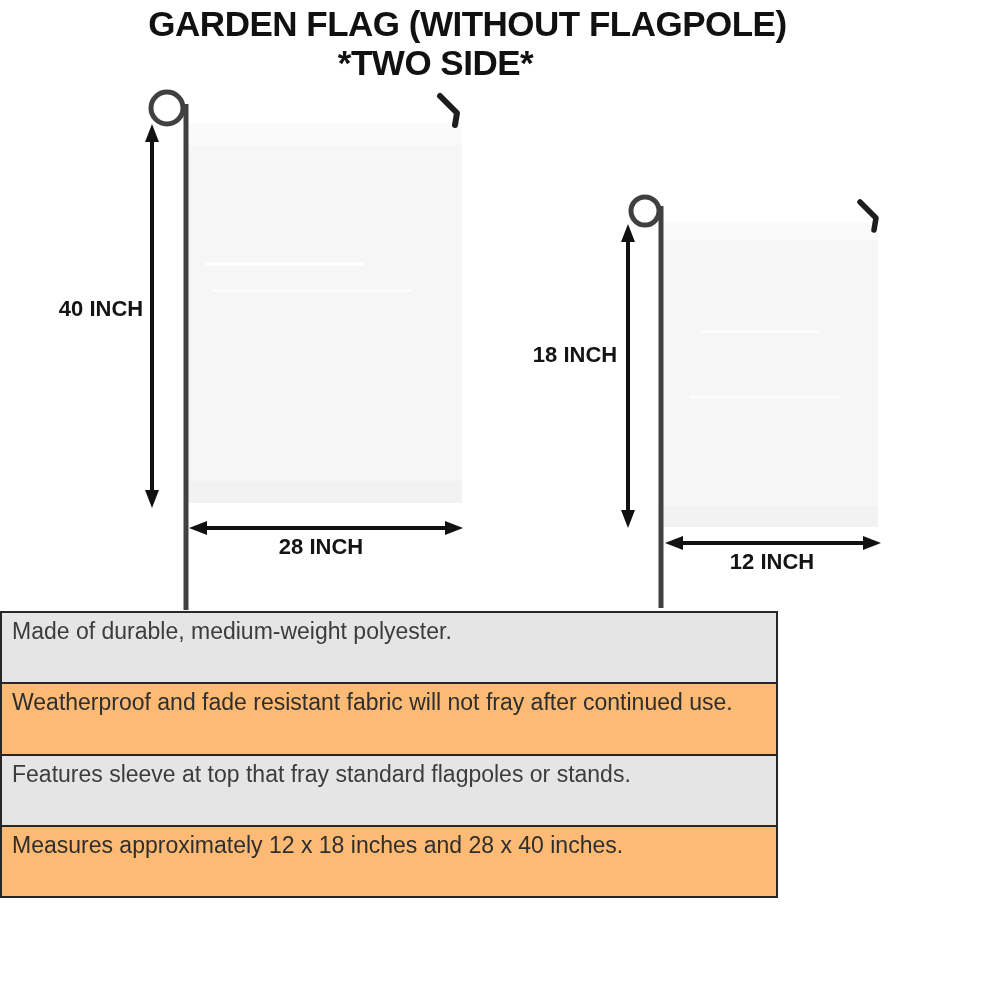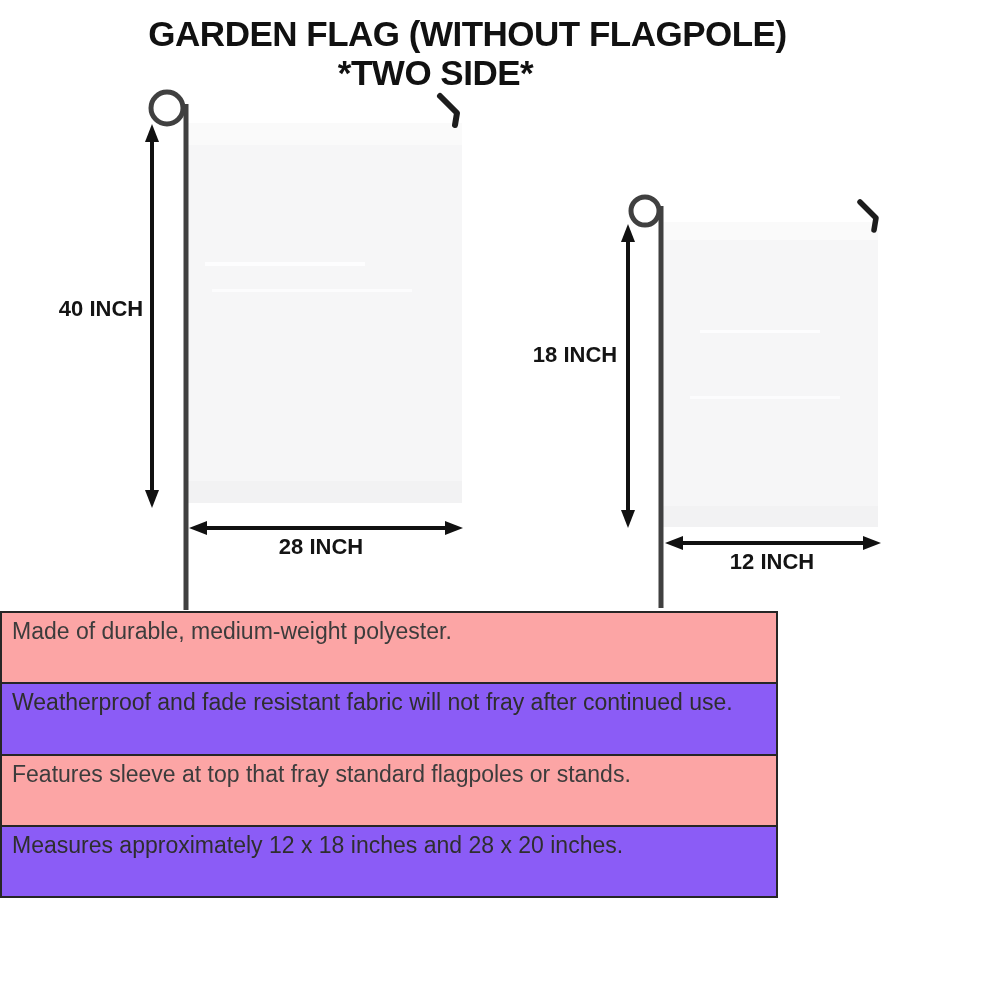--- a/index.html
+++ b/index.html
@@ -5,21 +5,21 @@
   html,body{margin:0;padding:0;background:#ffffff;}
   #page{
     position:relative;
     width:1000px;height:1000px;
     background:#ffffff;
     font-family:"Liberation Sans", sans-serif;
     overflow:hidden;
   }
   
   .title-block{
-    position:absolute;top:14px;left:0;width:935px;
+    position:absolute;top:4px;left:0;width:935px;
     text-align:center;color:#111111;
     font-weight:bold;letter-spacing:-0.5px;
   }
   .title-line1{font-size:35px;line-height:40px;}
   .title-line2{font-size:35px;line-height:38px;position:relative;left:-32px;}
   
   .diagram-svg{position:absolute;top:0;left:0;}
   .dim-label{
     font-family:"Liberation Sans", sans-serif;
     font-size:22px;font-weight:bold;fill:#141414;letter-spacing:0px;
@@ -28,24 +28,24 @@
   .feature-table{
     position:absolute;left:0;top:611px;width:778px;height:287px;
     border:2px solid #262626;box-sizing:border-box;
     display:flex;flex-direction:column;
   }
   .feature-row{
     flex:1 1 0;box-sizing:border-box;
     padding:4px 10px 0 10px;
     font-size:23px;line-height:28px;
     color:#2e2e2e;
-    background:#8b5cf6;
+    background:#fdba74;
   }
   .feature-row + .feature-row{border-top:2px solid #262626;}
-  .feature-row.shaded{background:#fca5a5;color:#3c3c3c;}
+  .feature-row.shaded{background:#e5e5e5;color:#3c3c3c;}
 </style>
 </head>
 <body>
 
 <div id="page">
 
   <div class="title-block">
     <div class="title-line1">GARDEN FLAG (WITHOUT FLAGPOLE)</div>
     <div class="title-line2">*TWO SIDE*</div>
   </div>
@@ -102,16 +102,16 @@
         <polygon points="881,543 863,536 863,550" fill="#111111"></polygon>
       </g>
       <text class="dim-label" x="772" y="569" text-anchor="middle">12 INCH</text>
     </g>
   </svg>
 
   <div class="feature-table">
     <div class="feature-row shaded">Made of durable, medium-weight polyester.</div>
     <div class="feature-row">Weatherproof and fade resistant fabric will not fray after continued use.</div>
     <div class="feature-row shaded">Features sleeve at top that fray standard flagpoles or stands.</div>
-    <div class="feature-row">Measures approximately 12 x 18 inches and 28 x 20 inches.</div>
+    <div class="feature-row">Measures approximately 12 x 18 inches and 28 x 40 inches.</div>
   </div>
 
 </div>
 
 </body></html>

